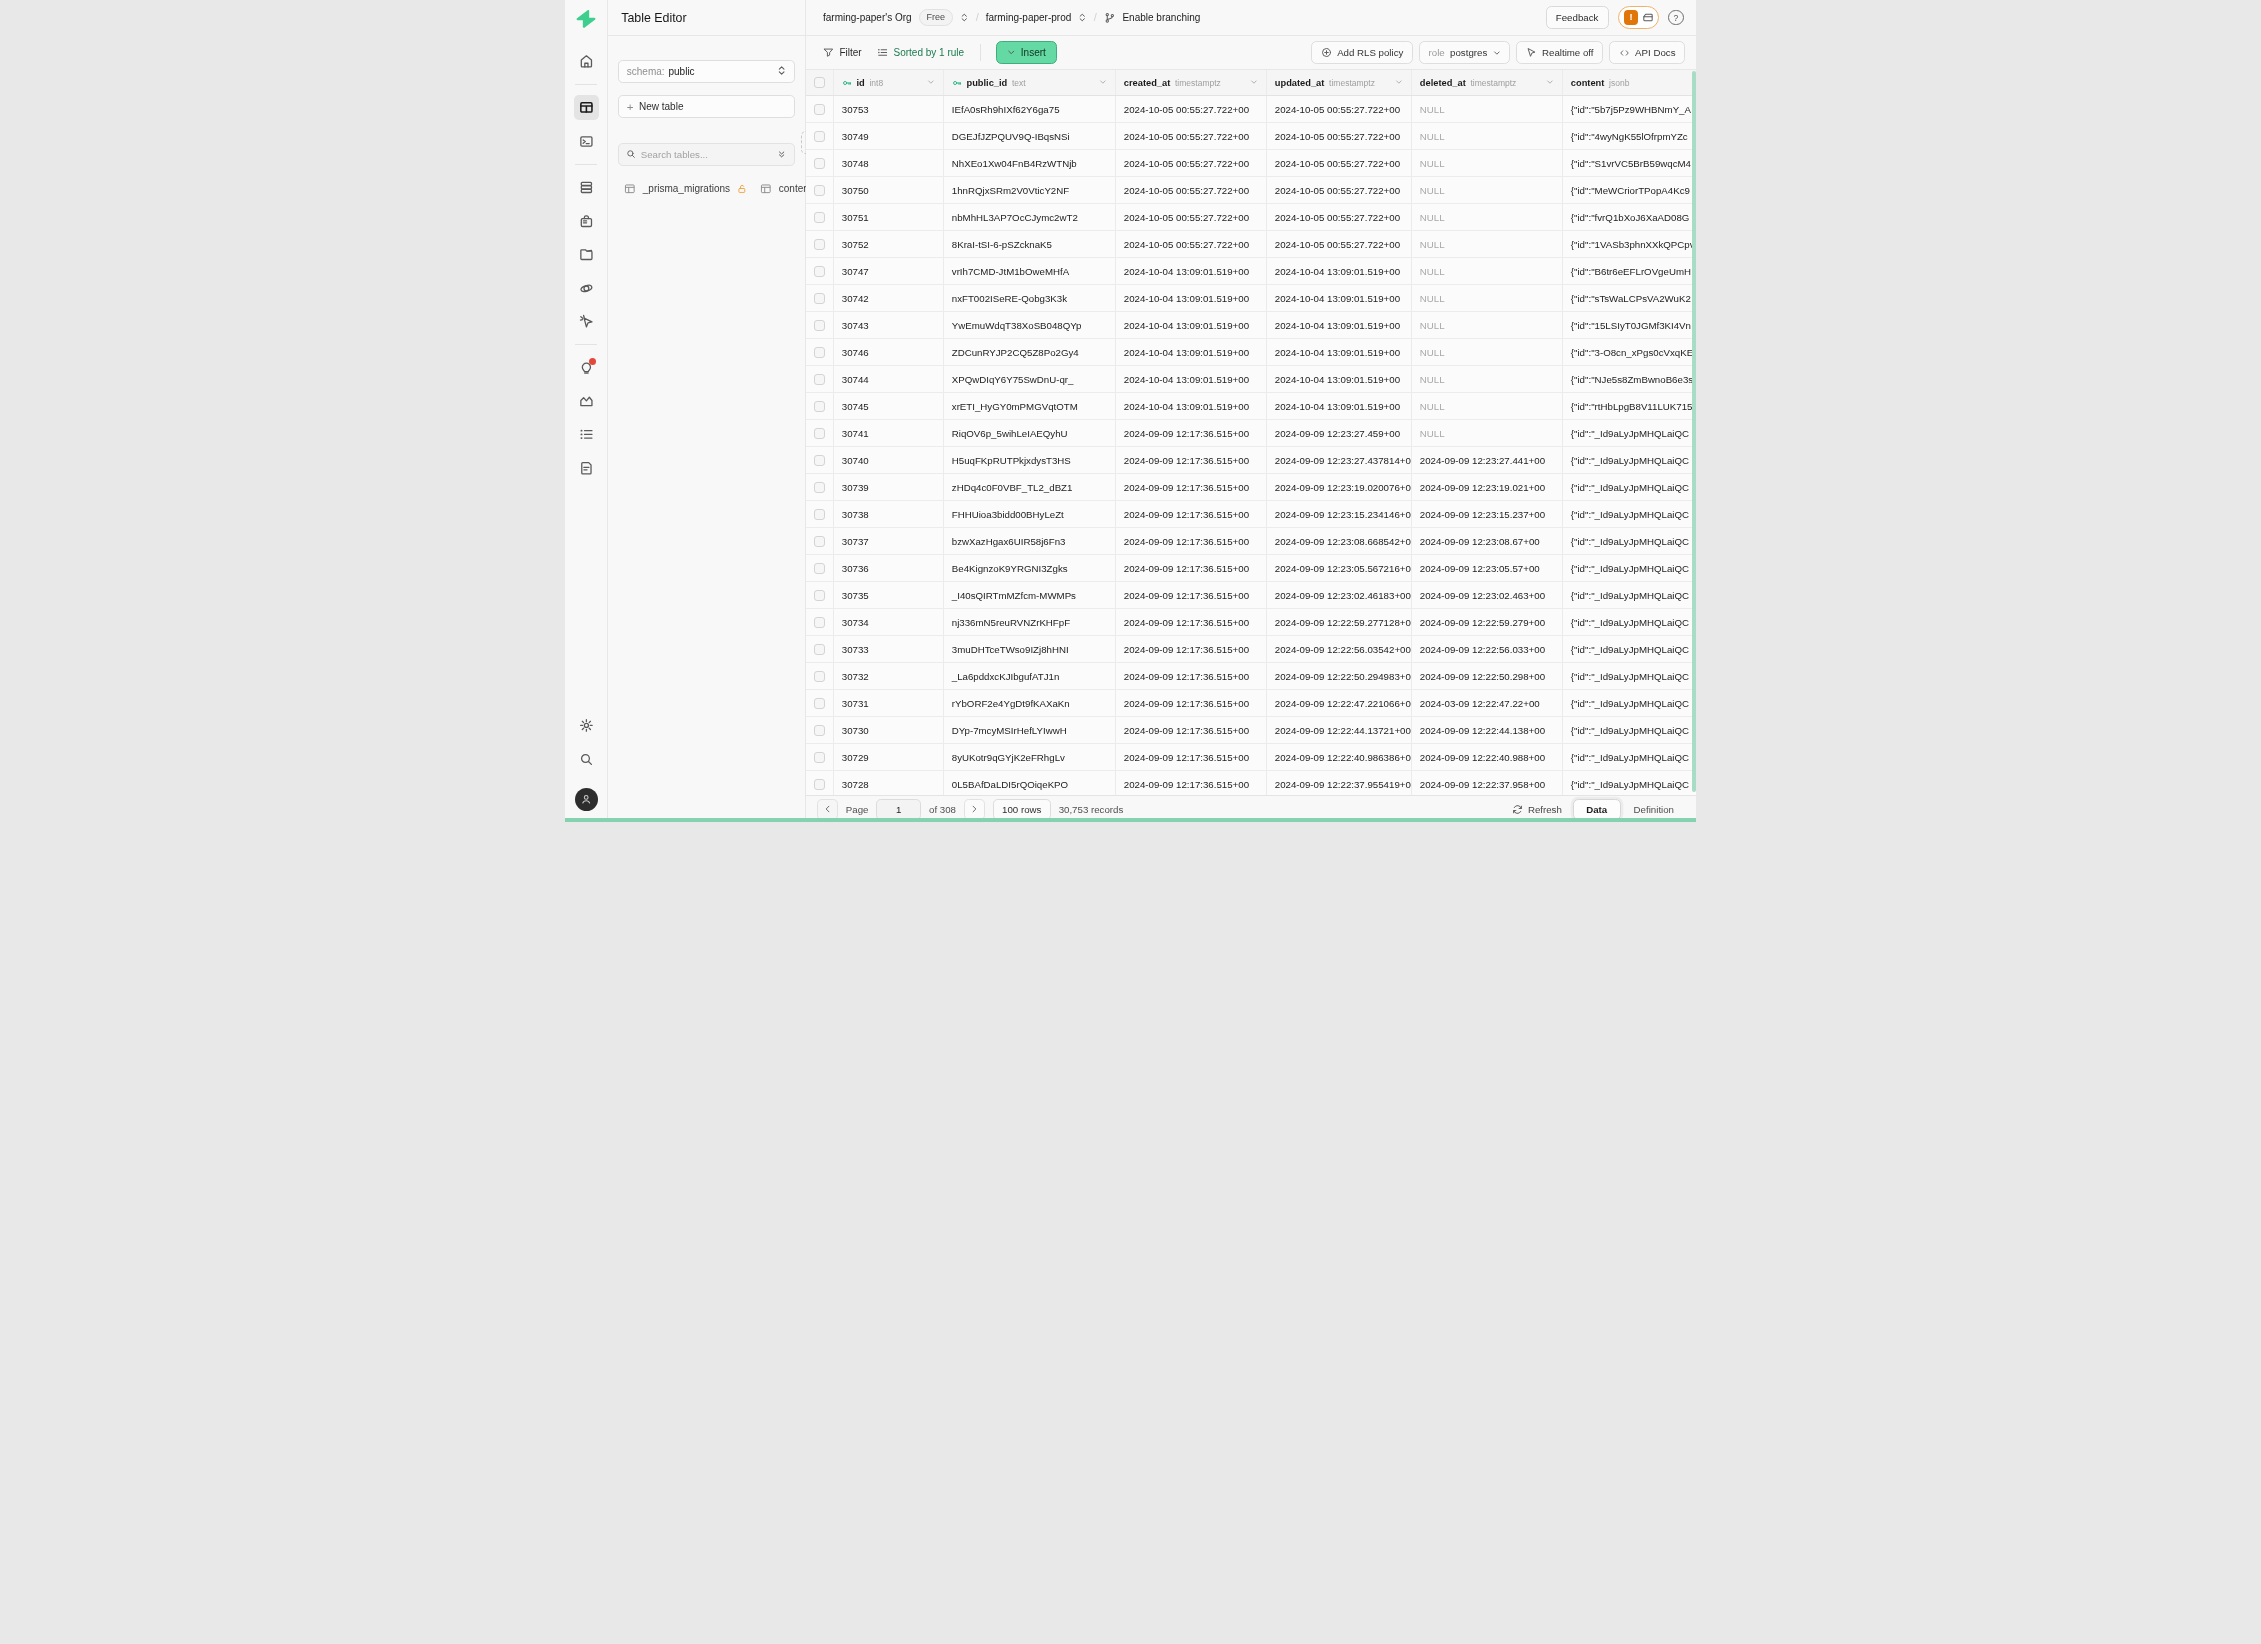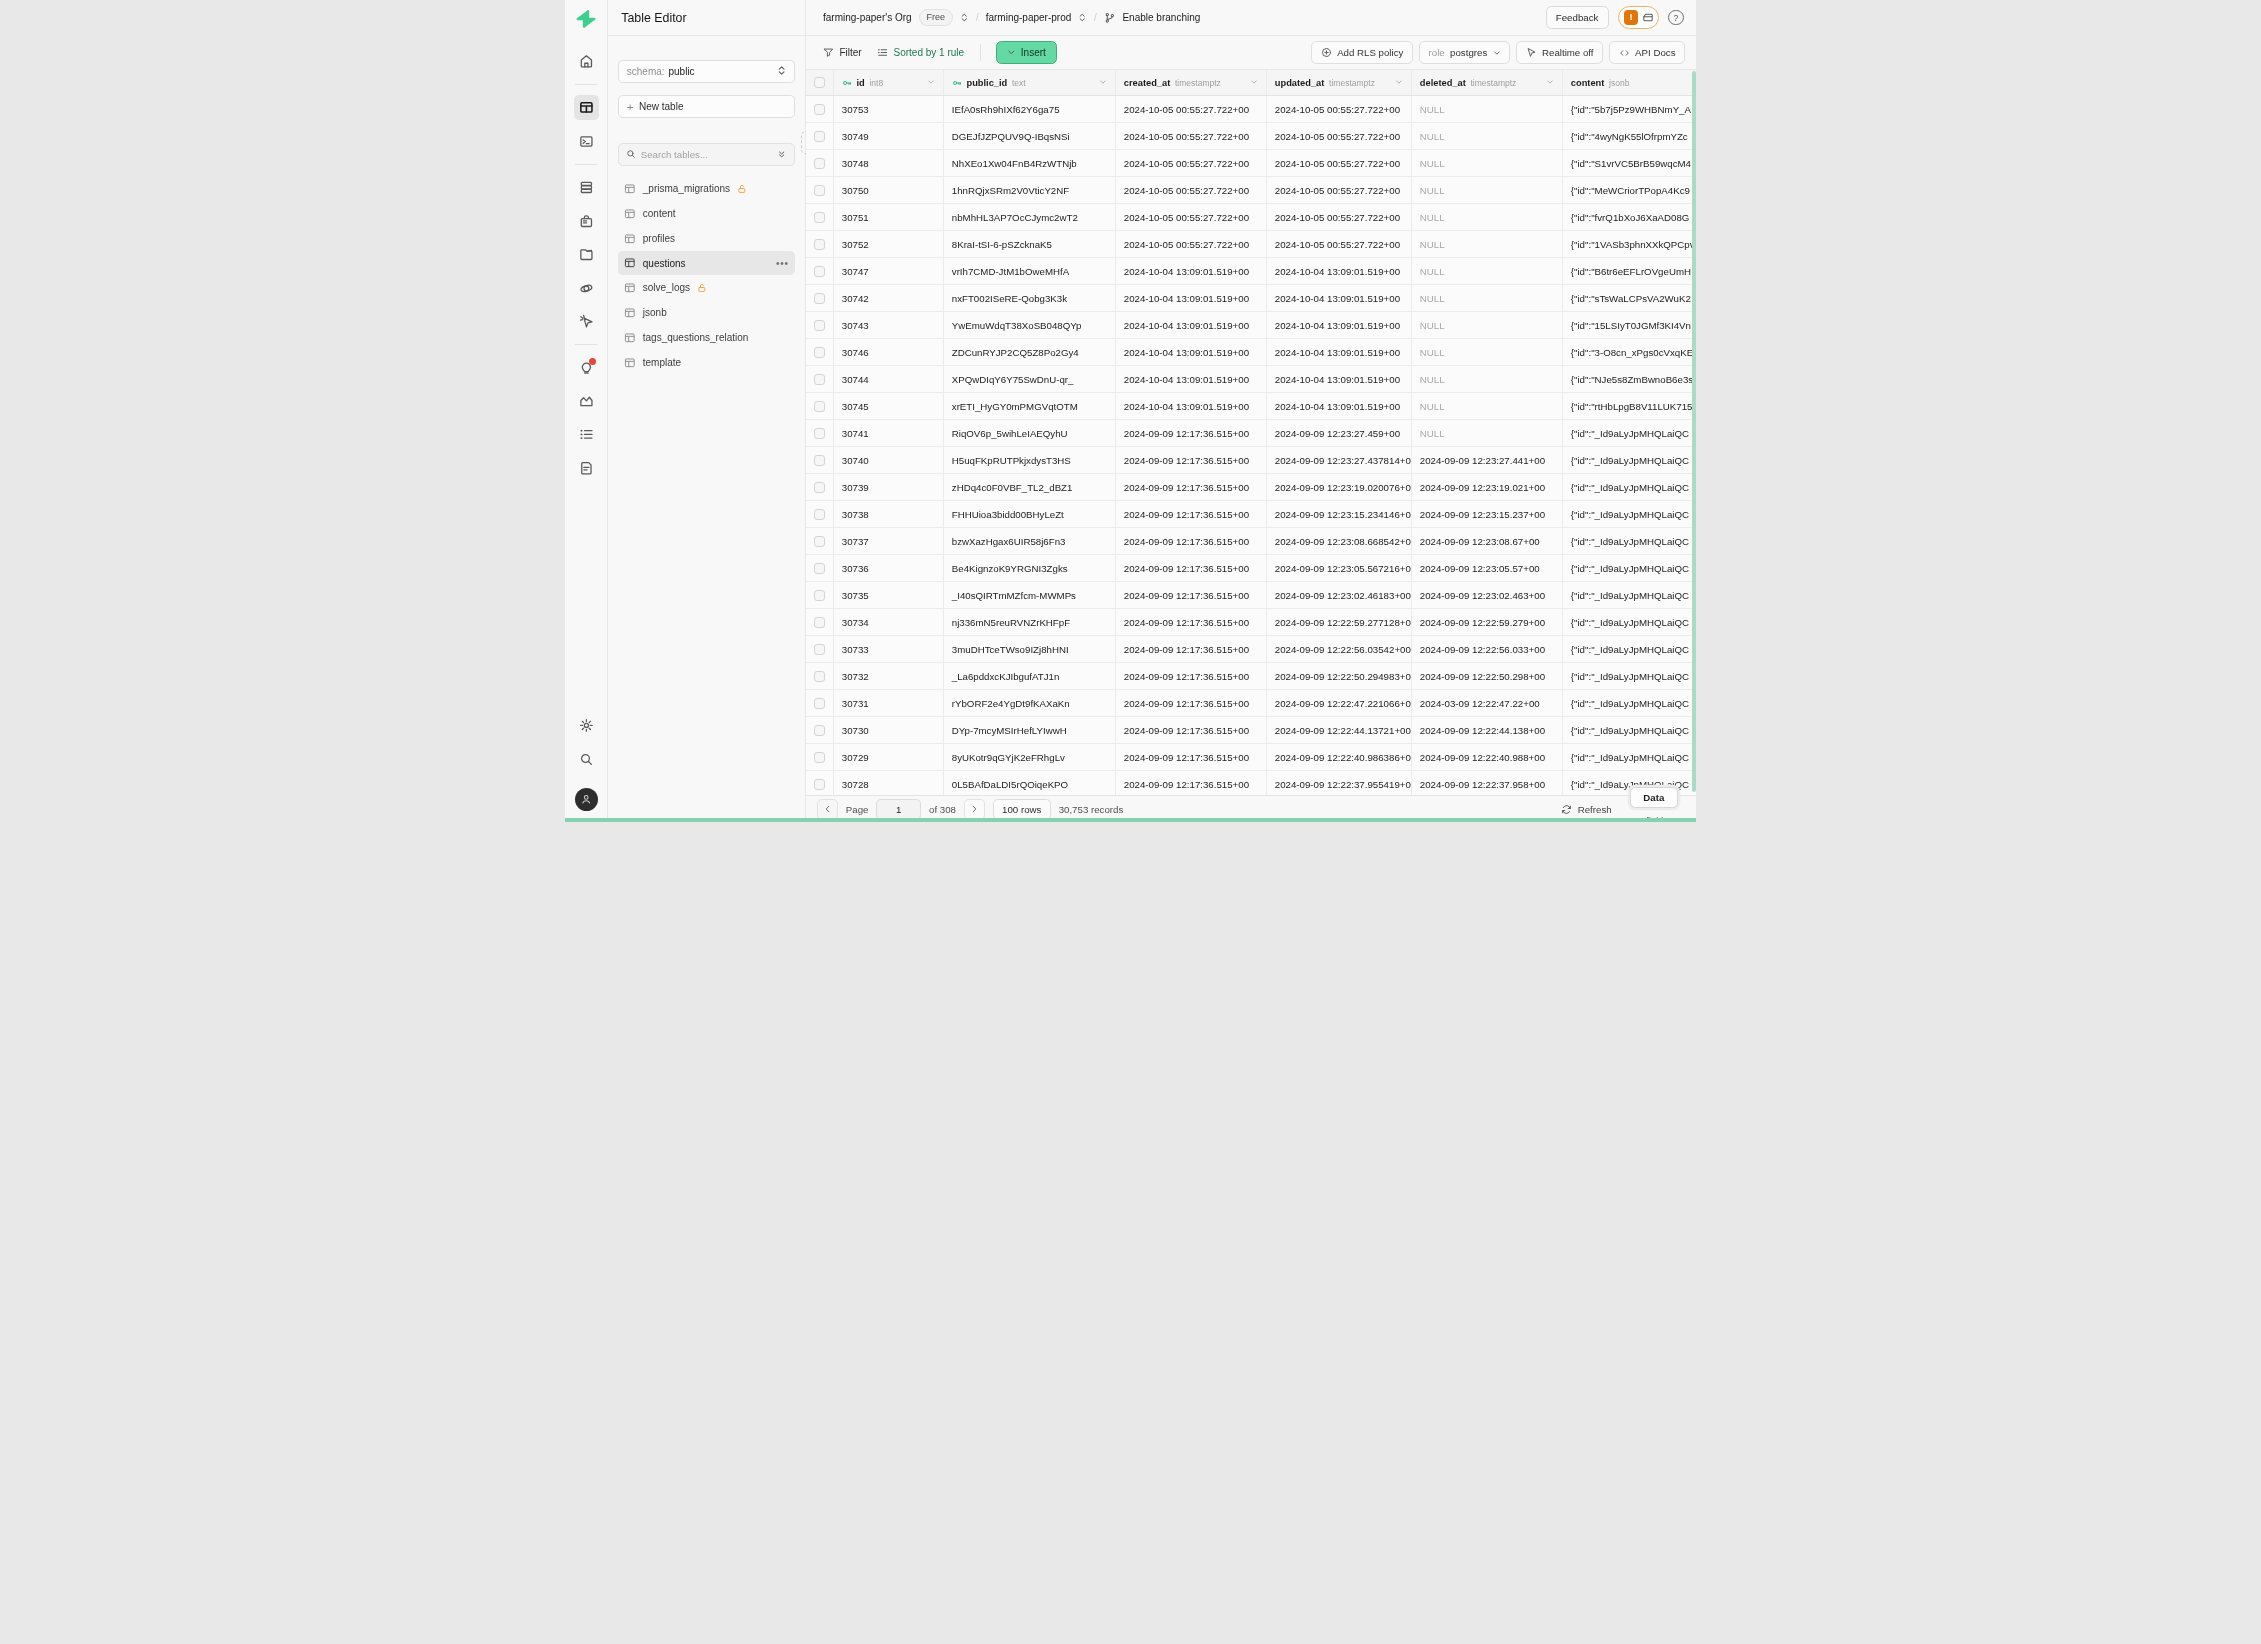--- a/index.html
+++ b/index.html
@@ -29,21 +29,21 @@
   .select-box .muted { color:#8f8f8f; margin-right:3.9px; }
   .select-box .val { color:#1b1b1b; }
   .select-box .unfold { margin-left:auto; }
   .newtable-btn { padding:0 7.8px; gap:5.4px; color:#2f2f2f; margin-bottom:12.4px; }
   .newtable-btn .plus { color:#8b8b8b; font-size:11.6px; line-height:1; }
   .search-row { display:flex; gap:6.2px; margin-bottom:11px; }
   .search-box { flex:1; padding:0 7px; background:#f4f4f4; border-color:#e2e2e2; }
   .search-box input { border:0; outline:0; background:transparent; flex:1; font-size:9.7px; font-family:inherit; color:#444; min-width:0; padding:0 4.7px 0 4.7px; }
   .search-box input::placeholder { color:#a2a2a2; }
   .filter-sq { width:23px; height:23px; flex:0 0 23px; border:0.8px dashed #c9c9c9; border-radius:4.7px; display:flex; align-items:center; justify-content:center; cursor:pointer; }
-  .tbl-list { display:flex; flex-direction:column; gap:0.8px; }
+  .tbl-list { display:flex; flex-direction:row; gap:0.8px; }
   .tbl-item { height:24px; border-radius:4.7px; display:flex; align-items:center; gap:7px; padding:0 6.2px; font-size:10px; color:#3c3c3c; cursor:pointer; }
   .tbl-item.sel { background:#e7e7e7; color:#1b1b1b; }
   .tbl-item .dots { margin-left:auto; color:#6e6e6e; letter-spacing:0.8px; font-size:10px; }
 
   
   .main { flex:1; display:flex; flex-direction:column; min-width:0; position:relative; }
   .topbar { height:36px; flex:0 0 36px; border-bottom:0.8px solid #e7e7e7; display:flex; align-items:center; padding:0 12.4px 0 17px; }
   .crumb { display:flex; align-items:center; gap:7px; font-size:10px; color:#1c1c1c; }
   .pill { height:16.3px; padding:0 7px; border:0.8px solid #e1e1e1; background:#f3f3f3; border-radius:8.5px; font-size:9px; color:#4d4d4d; display:flex; align-items:center; cursor:pointer; }
   .slash { color:#d2d2d2; font-size:11px; }
@@ -78,21 +78,21 @@
   .checkbox { width:11px; height:11px; border:0.8px solid #d3d3d3; border-radius:3.1px; background:#f6f6f6; cursor:pointer; }
 
   
   .statusbar { height:27px; flex:0 0 27px; border-top:0.8px solid #e4e4e4; background:#f8f8f8; display:flex; align-items:center; padding:0 11px; gap:7.8px; font-size:9.7px; color:#4f4f4f; }
   .nav-sq { width:21px; height:21px; border:0.8px solid #e2e2e2; border-radius:4.7px; display:flex; align-items:center; justify-content:center; background:#f6f6f6; cursor:pointer; }
   .nav-sq.on { background:#fbfbfb; }
   .page-input { width:45px; height:21px; border:0.8px solid #dcdcdc; border-radius:4.7px; background:#f3f3f3; text-align:center; font-size:9.7px; font-family:inherit; color:#222; outline:none; }
   .rows-btn { height:21px; padding:0 8.5px; border:0.8px solid #dcdcdc; border-radius:4.7px; background:#fbfbfb; display:flex; align-items:center; font-size:9.7px; color:#2e2e2e; cursor:pointer; }
   .sb-right { margin-left:auto; display:flex; align-items:center; gap:11px; }
   .refresh { display:flex; align-items:center; gap:5.4px; color:#444; cursor:pointer; }
-  .seg { display:flex; align-items:center; gap:2px;flex-direction:column; }
+  .seg { display:flex; gap:2px; }
   .seg .data { height:21px; padding:0 12.4px; background:#fdfdfd; border:0.8px solid #d7d7d7; border-radius:5.4px; box-shadow:0 0 0 2.3px #ececec; font-weight:bold; color:#1c1c1c; display:flex; align-items:center; cursor:pointer; }
   .seg .defn { height:21px; padding:0 11px; color:#4f4f4f; display:flex; align-items:center; cursor:pointer; }
 
   .vscroll { position:absolute; right:0; top:71px; width:3.9px; height:721px; background:#a9dcc6; border-radius:2.3px; }
   .hscroll { position:absolute; left:0; bottom:0; width:100%; height:3.9px; background:#84d2b0; }
   svg.icn { stroke:#5a5a5a; fill:none; stroke-width:1.4; stroke-linecap:round; stroke-linejoin:round; }
 </style>
 </head>
 <body>
 

